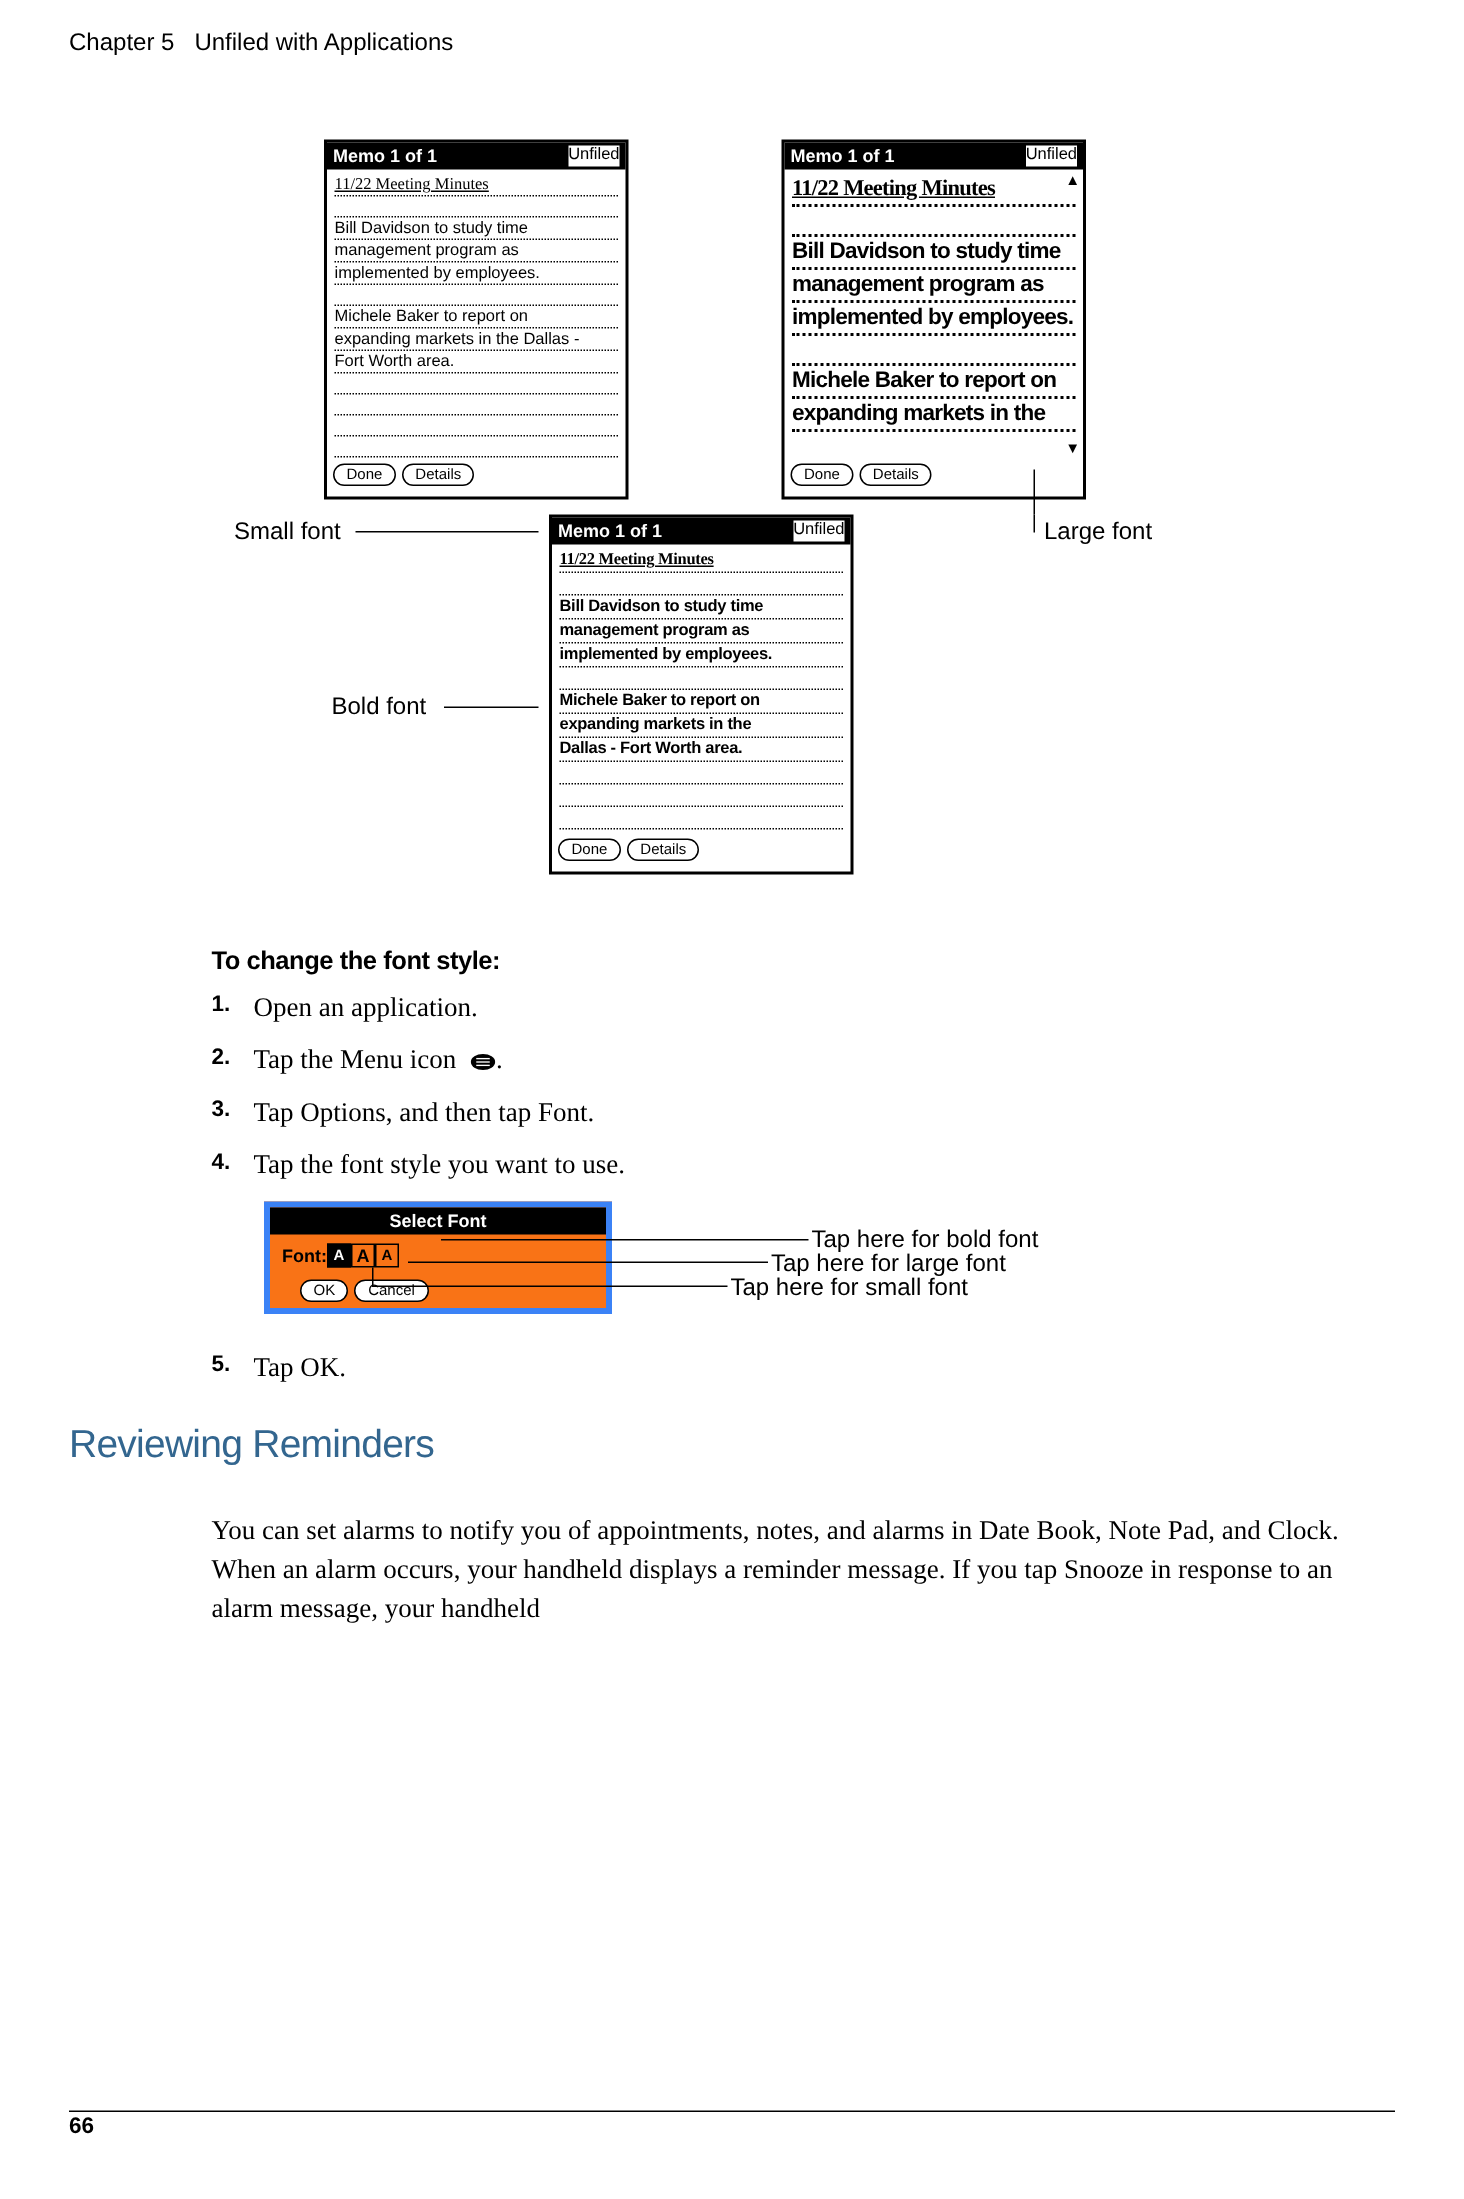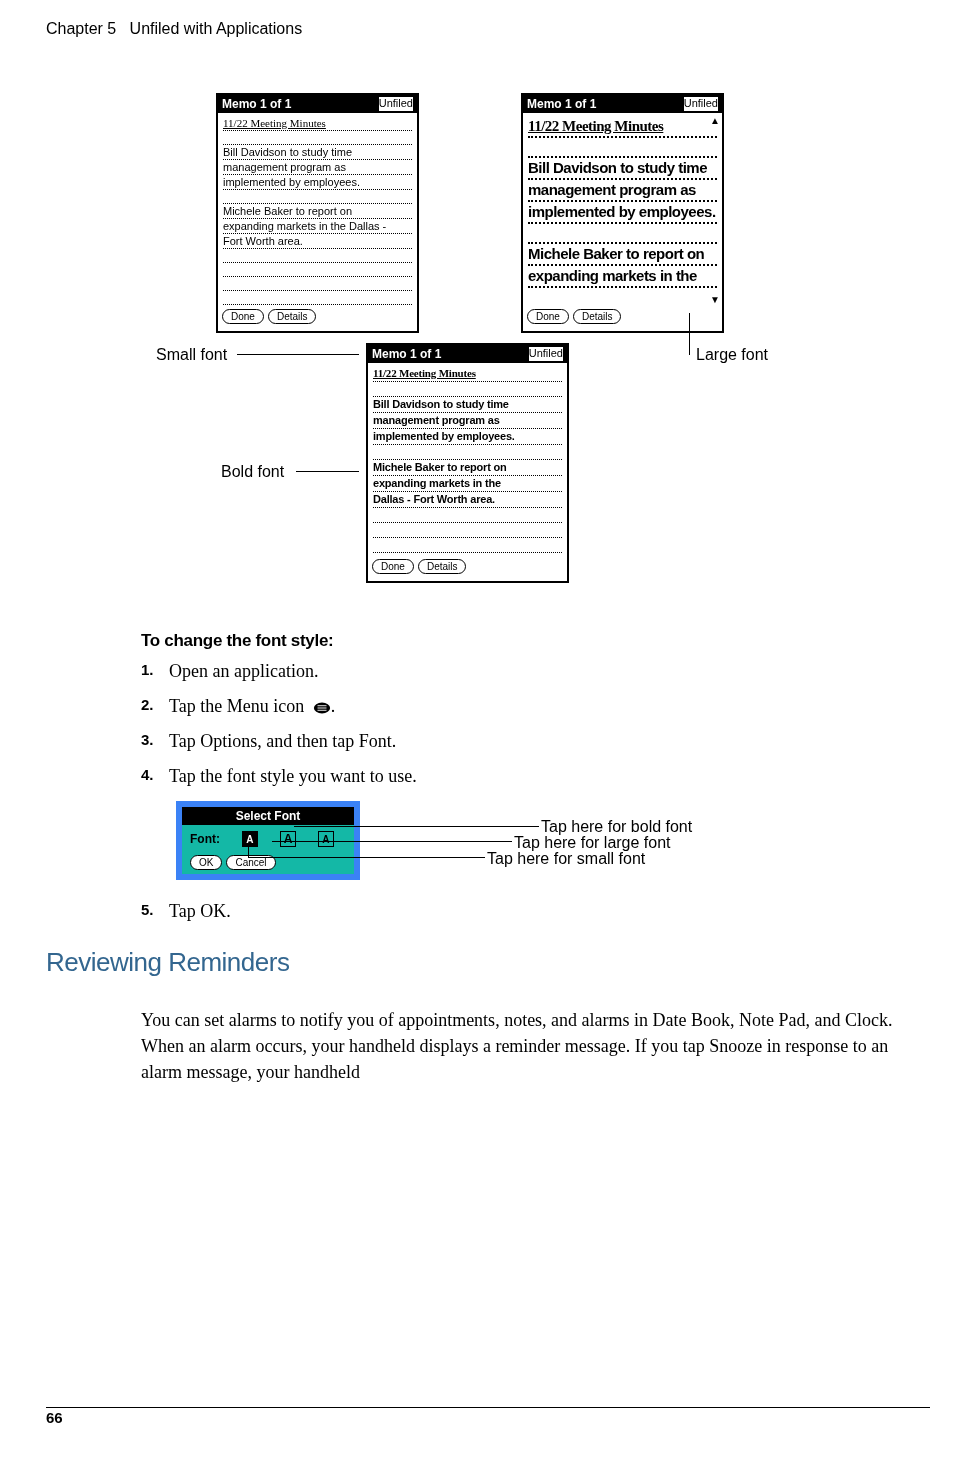--- a/index.html
+++ b/index.html
@@ -134,58 +134,58 @@
       vertical-align: middle;
       margin-left: 4px;
     }
     .select-font-area {
       position: relative;
       margin-left: 130px;
       margin-top: 8px;
       height: 90px;
     }
     .select-font-dialog {
-      border: 6px solid #3b82f6;
-      width: 184px;
+      border: 4px solid #3b82f6;
+      width: 232px;
       position: absolute;
       top: 0;
       left: 0;
-      background: #14b8a6;
+      background: #f97316;
     }
     .sf-title {
       background: #000;
       color: #fff;
       text-align: center;
       font-family: Arial, sans-serif;
       font-weight: bold;
       font-size: 12px;
       padding: 2px;
     }
     .sf-body {
       padding: 6px 8px;
       display: flex;
       align-items: center;
-      gap: 22px;
+      gap: 0;
       font-family: Arial, sans-serif;
       font-weight: bold;
       font-size: 12px;
     }
     .font-box {
       border: 1px solid #000;
       width: 16px;
       height: 16px;
       display: inline-flex;
       align-items: center;
       justify-content: center;
       font-size: 10px;
       font-family: Arial, sans-serif;
     }
     .font-box.sel { background: #000; color: #fff; }
     .sf-buttons {
-      padding: 2px 8px 4px 8px;
+      padding: 2px 8px 4px 20px;
       display: flex;
       gap: 4px;
     }
     .sf-callout {
       position: absolute;
       font-family: Arial, sans-serif;
       font-size: 16px;
     }
     .sf-line {
       position: absolute;

